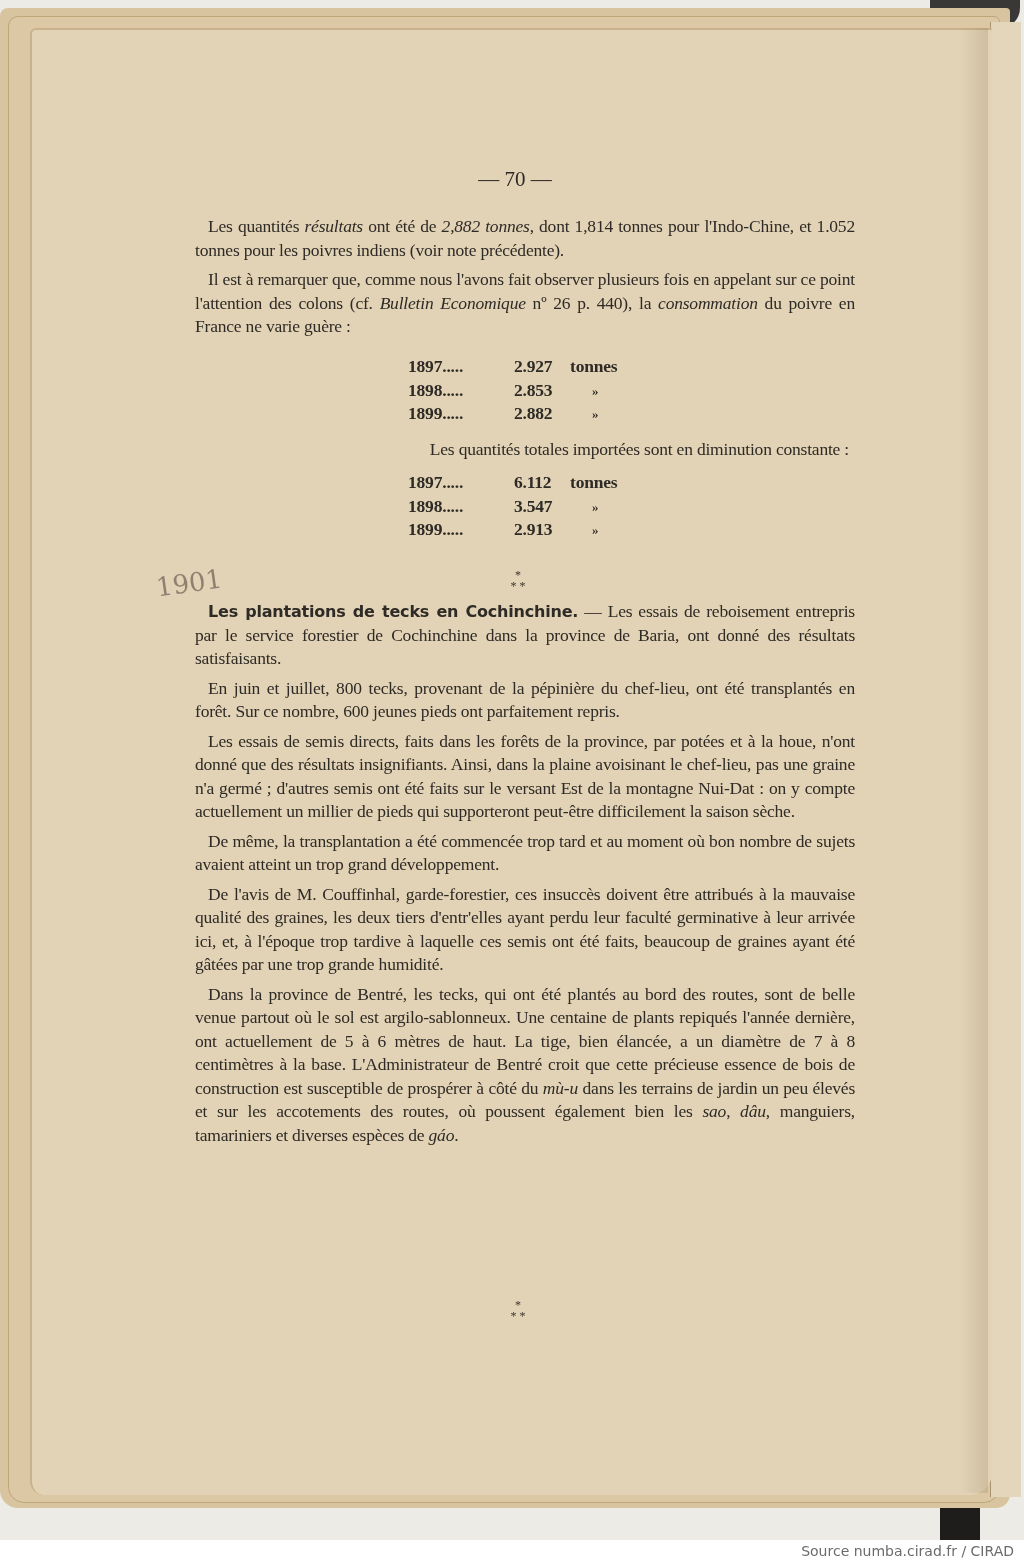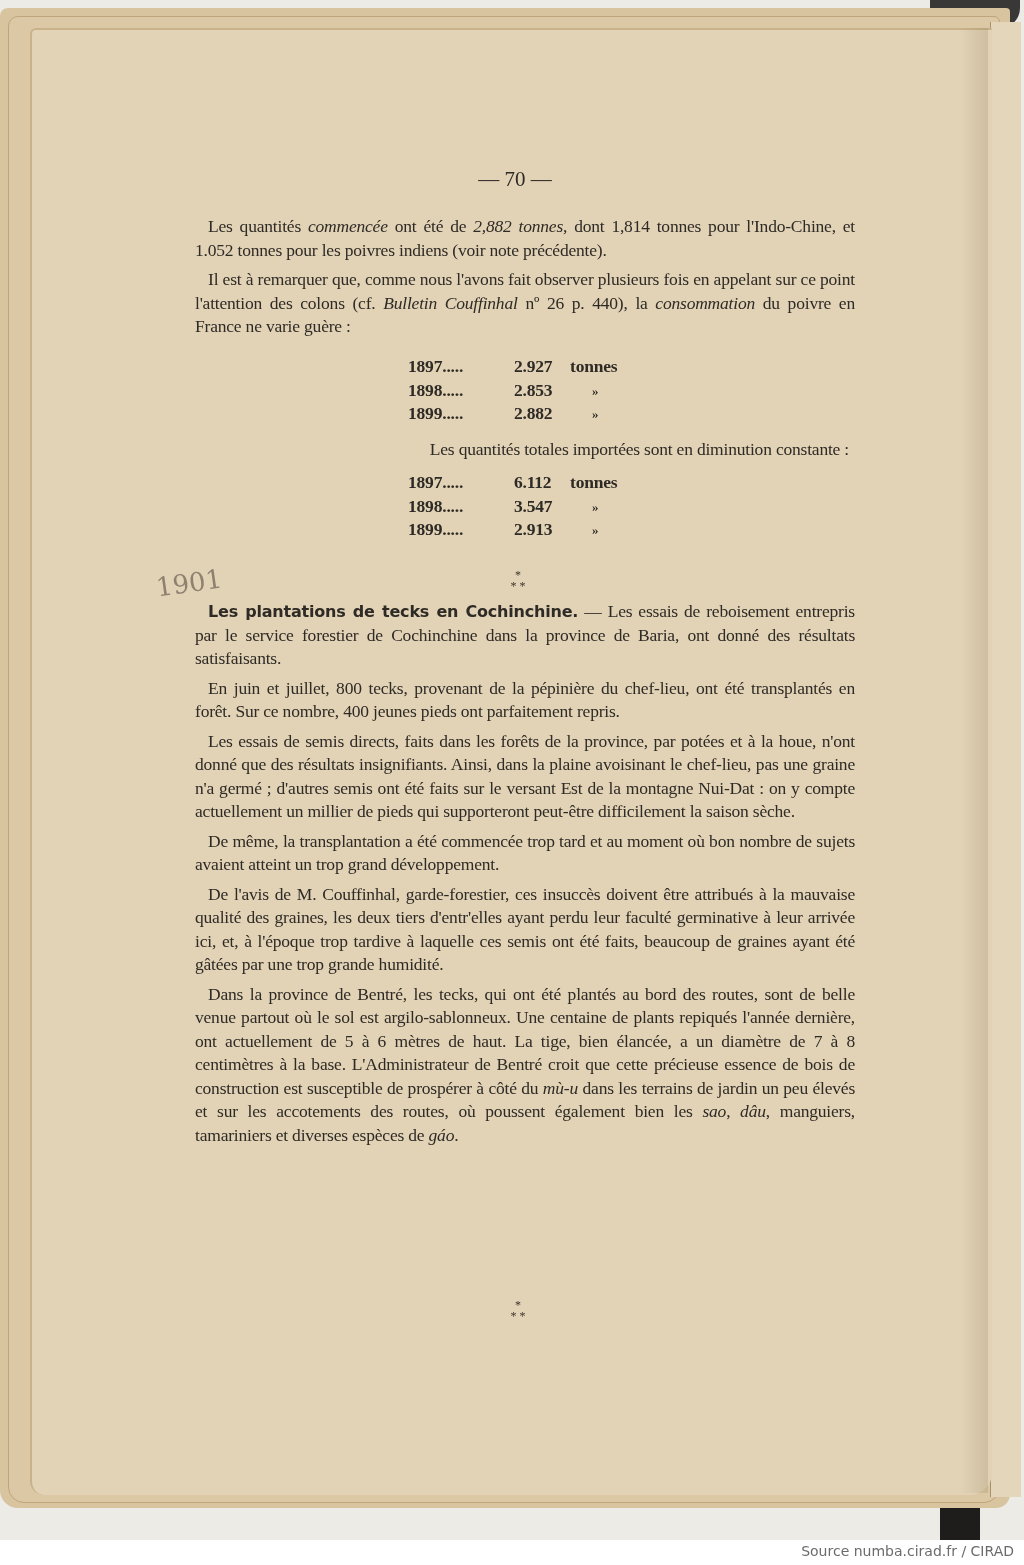--- a/index.html
+++ b/index.html
@@ -80,22 +80,22 @@
 <div class="spine-strap-bottom"></div>
 <div class="page-outer"></div>
 <div class="page-layer2"></div>
 <div class="right-leaf"></div>
 <div class="page-main"></div>
 <div class="gutter-shadow"></div>
 
 <div class="pagenum">— 70 —</div>
 
 <div class="text para" style="top:215px;">
-  <p><span>Les quantités </span><em>commencée</em><span> ont été de </span><em>2,882 tonnes</em><span>, dont 1,814 tonnes pour l'Indo-Chine, et 1.052 tonnes pour les poivres indiens (voir note précédente).</span></p>
-  <p><span>Il est à remarquer que, comme nous l'avons fait observer plusieurs fois en appelant sur ce point l'attention des colons (cf. </span><em>Bulletin Couffinhal</em><span> nº 26 p. 440), la </span><em>consommation</em><span> du poivre en France ne varie guère :</span></p>
+  <p><span>Les quantités </span><em>résultats</em><span> ont été de </span><em>2,882 tonnes</em><span>, dont 1,814 tonnes pour l'Indo-Chine, et 1.052 tonnes pour les poivres indiens (voir note précédente).</span></p>
+  <p><span>Il est à remarquer que, comme nous l'avons fait observer plusieurs fois en appelant sur ce point l'attention des colons (cf. </span><em>Bulletin Economique</em><span> nº 26 p. 440), la </span><em>consommation</em><span> du poivre en France ne varie guère :</span></p>
 </div>
 
 <div class="text table-block" style="top:355px;">
   <div class="table-row">
     <span class="table-year">1897.....</span>
     <span class="table-val">2.927</span>
     <span class="table-unit">tonnes</span>
   </div>
   <div class="table-row">
     <span class="table-year">1898.....</span>
@@ -128,21 +128,21 @@
     <span class="ditto">»</span>
   </div>
 </div>
 
 <div class="margin-note">1901</div>
 
 <div class="stars" style="left:488px; top:570px;">*<br>* *</div>
 
 <div class="text para" style="top:600px;">
   <p><span class="heading-bold">Les plantations de tecks en Cochinchine.</span><span> — </span><span>Les essais de reboisement entrepris par le service forestier de Cochinchine dans la province de Baria, ont donné des résultats satisfaisants.</span></p>
-  <p><span>En juin et juillet, 800 tecks, provenant de la pépinière du chef-lieu, ont été transplantés en forêt. Sur ce nombre, 400 jeunes pieds ont parfaitement repris.</span></p>
+  <p><span>En juin et juillet, 800 tecks, provenant de la pépinière du chef-lieu, ont été transplantés en forêt. Sur ce nombre, 600 jeunes pieds ont parfaitement repris.</span></p>
   <p><span>Les essais de semis directs, faits dans les forêts de la province, par potées et à la houe, n'ont donné que des résultats insignifiants. Ainsi, dans la plaine avoisinant le chef-lieu, pas une graine n'a germé ; d'autres semis ont été faits sur le versant Est de la montagne Nui-Dat : on y compte actuellement un millier de pieds qui supporteront peut-être difficilement la saison sèche.</span></p>
   <p><span>De même, la transplantation a été commencée trop tard et au moment où bon nombre de sujets avaient atteint un trop grand développement.</span></p>
   <p><span>De l'avis de M. Couffinhal, garde-forestier, ces insuccès doivent être attribués à la mauvaise qualité des graines, les deux tiers d'entr'elles ayant perdu leur faculté germinative à leur arrivée ici, et, à l'époque trop tardive à laquelle ces semis ont été faits, beaucoup de graines ayant été gâtées par une trop grande humidité.</span></p>
   <p><span>Dans la province de Bentré, les tecks, qui ont été plantés au bord des routes, sont de belle venue partout où le sol est argilo-sablonneux. Une centaine de plants repiqués l'année dernière, ont actuellement de 5 à 6 mètres de haut. La tige, bien élancée, a un diamètre de 7 à 8 centimètres à la base. L'Administrateur de Bentré croit que cette précieuse essence de bois de construction est susceptible de prospérer à côté du </span><em>mù-u</em><span> dans les terrains de jardin un peu élevés et sur les accotements des routes, où poussent également bien les </span><em>sao</em><span>, </span><em>dâu</em><span>, manguiers, tamariniers et diverses espèces de </span><em>gáo</em><span>.</span></p>
 </div>
 
 <div class="stars" style="left:488px; top:1300px;">*<br>* *</div>
 
 <div class="source">Source numba.cirad.fr / CIRAD</div>
 

